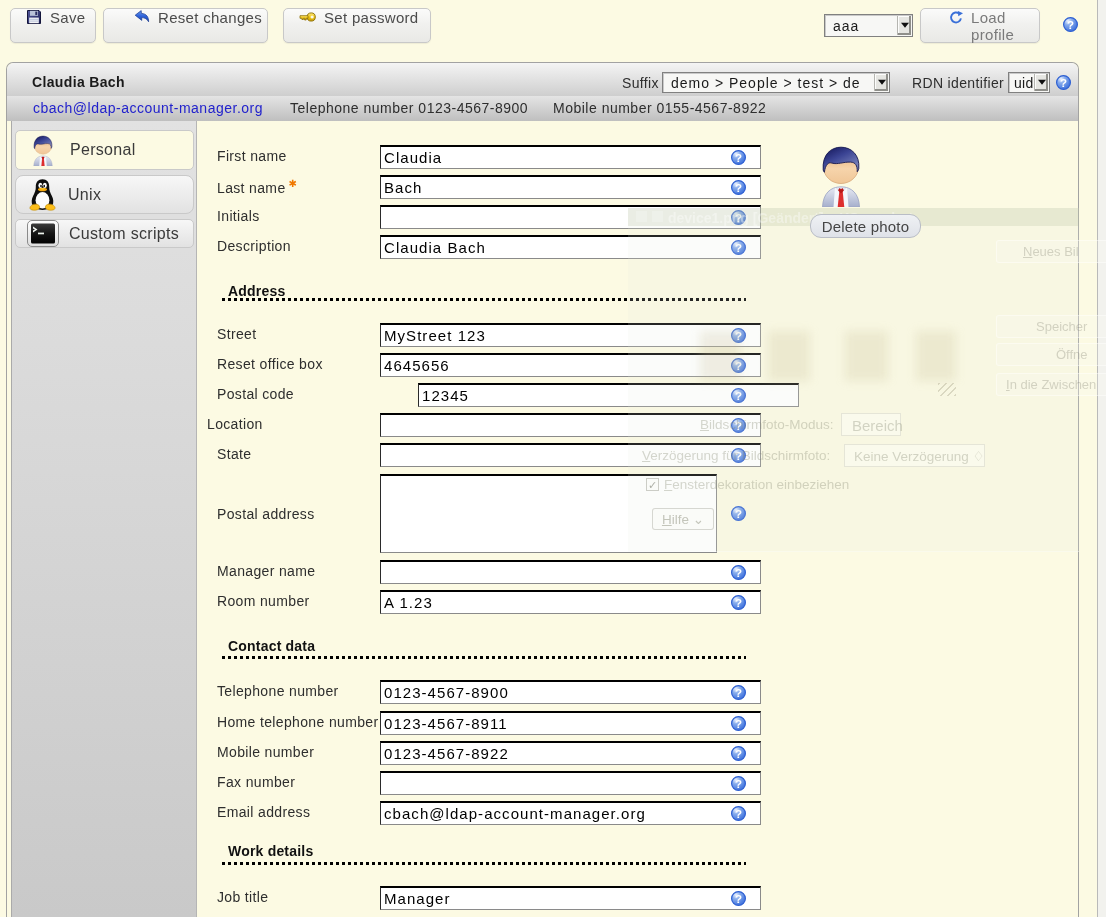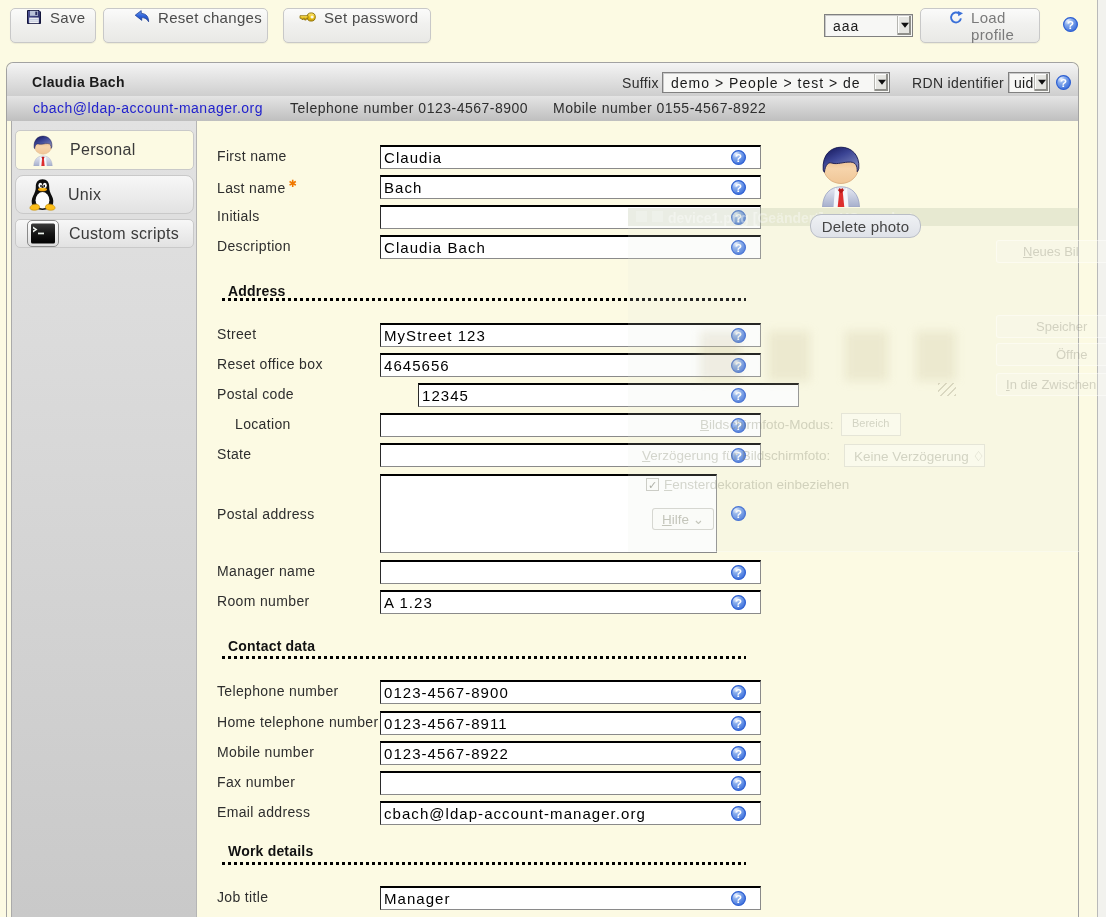--- a/index.html
+++ b/index.html
@@ -199,21 +199,21 @@
   </div>
 <div class="ghost" style="left:996px;top:373px;width:120px;height:23px;background:rgba(252,252,246,0.22);border:1px solid rgba(255,255,255,0.40);border-radius:3px;font-size:13px;color:rgba(122,124,106,0.30);display:flex;align-items:center;padding-left:26px;white-space:nowrap;padding-left:9px">
     <span><u>I</u>n die Zwischen</span>
   </div>
 <div class="ghost" style="left:700px;top:331px;width:40px;height:50px;background:rgba(198,188,142,0.22);filter:blur(5px)"></div>
 <div class="ghost" style="left:768px;top:331px;width:42px;height:50px;background:rgba(198,188,142,0.22);filter:blur(5px)"></div>
 <div class="ghost" style="left:845px;top:331px;width:43px;height:50px;background:rgba(198,188,142,0.22);filter:blur(5px)"></div>
 <div class="ghost" style="left:916px;top:331px;width:40px;height:50px;background:rgba(198,188,142,0.22);filter:blur(5px)"></div>
 <div class="ghost" style="left:700px;top:417px;font-size:13.5px;color:rgba(128,130,110,0.32);white-space:nowrap"><u>B</u>ildschirmfoto-Modus:</div>
 <div class="ghost" style="left:841px;top:413px;width:60px;height:23px;background:rgba(255,255,255,0.35);border:1px solid rgba(175,175,162,0.28)"></div>
-<div class="ghost" style="left:852px;top:417px;font-size:11px;color:rgba(128,130,110,0.32);white-space:nowrap">Bereich</div>
+<div class="ghost" style="left:852px;top:417px;font-size:15px;color:rgba(128,130,110,0.32);white-space:nowrap">Bereich</div>
 <div class="ghost" style="left:642px;top:448px;font-size:13.5px;color:rgba(128,130,110,0.32);white-space:nowrap"><u>V</u>erzögerung für Bildschirmfoto:</div>
 <div class="ghost" style="left:844px;top:444px;width:141px;height:23px;background:rgba(255,255,255,0.35);border:1px solid rgba(175,175,162,0.28)"></div>
 <div class="ghost" style="left:854px;top:448px;font-size:13.5px;color:rgba(128,130,110,0.32);white-space:nowrap">Keine Verzögerung ♢</div>
 <div class="ghost" style="left:646px;top:478px;width:13px;height:13px;border:1px solid rgba(130,132,116,0.38);background:rgba(250,250,244,0.3);font-size:11px;line-height:12px;text-align:center;color:rgba(95,100,84,0.5)">✓</div>
 <div class="ghost" style="left:664px;top:477px;font-size:13.5px;color:rgba(128,130,110,0.32);white-space:nowrap"><u>F</u>ensterdekoration einbeziehen</div>
 <div class="ghost" style="left:652px;top:508px;width:62px;height:22px;border:1px solid rgba(150,150,136,0.35);border-radius:3px;background:rgba(250,250,244,0.3);display:flex;align-items:center;justify-content:center;font-size:13.5px;color:rgba(128,130,110,0.45)"><u>H</u>ilfe ⌄</div>
 <div class="lab" style="left:217px;top:148px">First name</div>
 <input class="inp" style="left: 380px; top: 145px;" value="Claudia">
 <div class="help" style="left:731px;top:150px"><svg width="15" height="15" viewBox="0 0 15 15">
       <defs>
@@ -314,21 +314,21 @@
           <stop offset="0" stop-color="#eef4ff"></stop>
           <stop offset="0.35" stop-color="#86abec"></stop>
           <stop offset="0.8" stop-color="#4d7de0"></stop>
           <stop offset="1" stop-color="#3f6fd8"></stop>
         </radialGradient>
       </defs>
       <circle cx="7.5" cy="7.5" r="6.9" fill="url(#hg)" stroke="#2d5fd2" stroke-width="1.2"></circle>
       <text x="7.6" y="11.6" font-family="Liberation Sans,sans-serif" font-size="11.5" font-weight="bold" fill="#fff" text-anchor="middle">?</text>
     </svg></div>
 
-<div class="lab" style="left:235px;top:416px">Location</div>
+<div class="lab" style="left:207px;top:416px">Location</div>
 <input class="inp" style="left: 380px; top: 413px;" value="">
 <div class="help" style="left:731px;top:418px"><svg width="15" height="15" viewBox="0 0 15 15">
       <defs>
         <radialGradient id="hg" cx="32%" cy="25%" r="85%">
           <stop offset="0" stop-color="#eef4ff"></stop>
           <stop offset="0.35" stop-color="#86abec"></stop>
           <stop offset="0.8" stop-color="#4d7de0"></stop>
           <stop offset="1" stop-color="#3f6fd8"></stop>
         </radialGradient>
       </defs>

